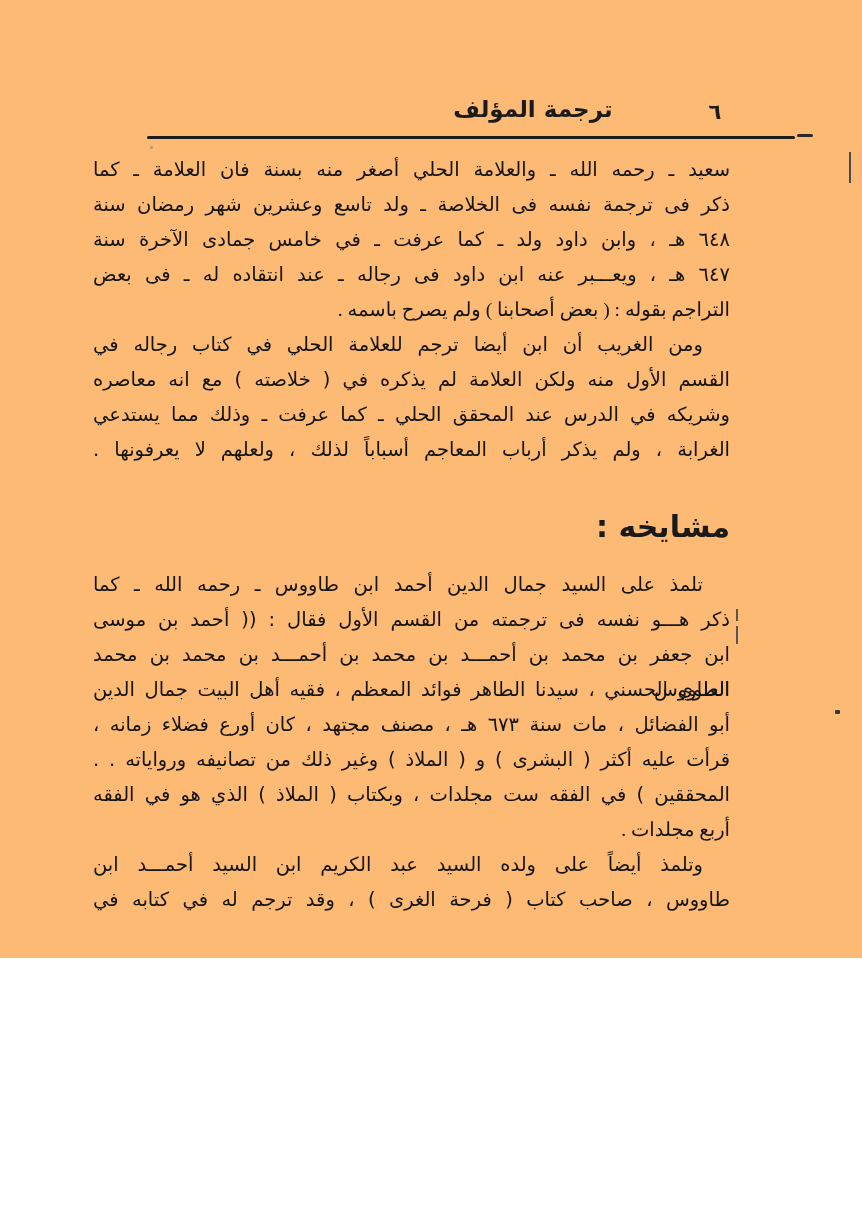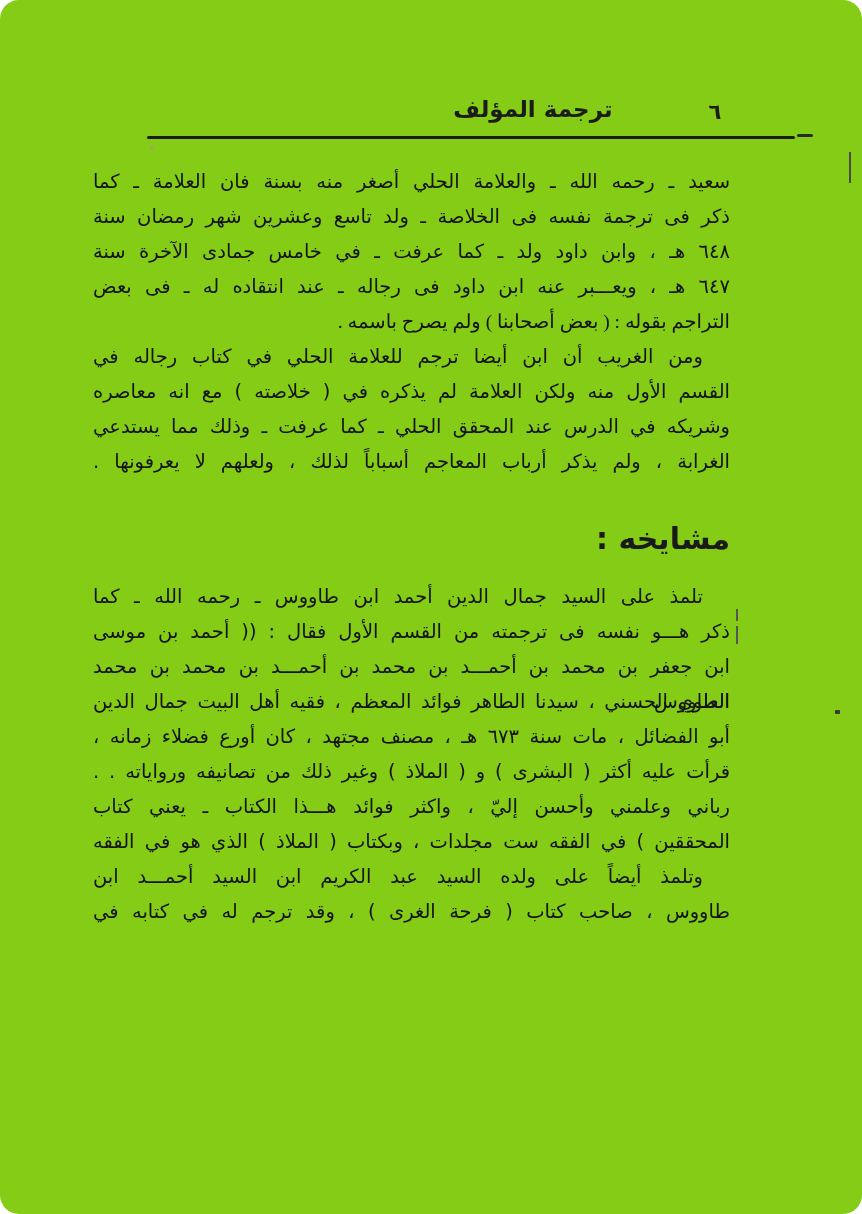--- a/index.html
+++ b/index.html
@@ -1,25 +1,24 @@
 <!DOCTYPE html>
 <html lang="ar" dir="rtl"><head>
 <meta charset="utf-8">
 <style>
   html, body { margin: 0; padding: 0; background: #ffffff; }
   .page {
     position: relative;
     width: 862px;
-    height: 1214px;
-    background: #84cc16;
+    height: 958px;
+    background: #fdba74;
     overflow: hidden;
     font-family: "DejaVu Sans", sans-serif;
     color: #161616;
     direction: rtl;
-    border-radius: 19px;
   }
   
   .header-title {
     position: absolute;
     top: 96px; left: 428px; width: 210px;
     text-align: center;
     font-size: 23px; font-weight: bold;
     color: #1b1b1b;
     white-space: nowrap;
   }
@@ -43,21 +42,21 @@
     border-radius: 2px;
   }
   .rule-dot {
     position: absolute;
     top: 146px; left: 150px; width: 3px; height: 3px;
     background: #999; border-radius: 50%;
   }
   
   .body-text {
     position: absolute;
-    top: 164px; left: 93px; right: 132px; 
+    top: 152px; left: 93px; right: 132px; 
   }
   .line {
     height: 35px;
     line-height: 35px;
     font-size: 19.5px;
     text-align: justify;
     text-align-last: justify;
     white-space: normal;
     overflow: visible;
     color: #141414;
@@ -113,22 +112,22 @@
 
     <div class="section-heading">مشايخه :</div>
 
     <div>
       <div class="line indent">تلمذ على السيد جمال الدين أحمد ابن طاووس ـ رحمه الله ـ كما</div>
       <div class="line">ذكر هـــو نفسه فى ترجمته من القسم الأول فقال : (( أحمد بن موسى</div>
       <div class="line">ابن جعفر بن محمد بن أحمـــد بن محمد بن أحمـــد بن محمد بن محمد الطاووس</div>
       <div class="line">العلوي الحسني ، سيدنا الطاهر فوائد المعظم ، فقيه أهل البيت جمال الدين</div>
       <div class="line">أبو الفضائل ، مات سنة ٦٧٣ هـ ، مصنف مجتهد ، كان أورع فضلاء زمانه ،</div>
       <div class="line">قرأت عليه أكثر ( البشرى ) و ( الملاذ ) وغير ذلك من تصانيفه ورواياته . .</div>
-      <div class="line">رباني وعلمني وأحسن إليّ ، واكثر فوائد هـــذا الكتاب ـ يعني كتاب</div>
       <div class="line">المحققين ) في الفقه ست مجلدات ، وبكتاب ( الملاذ ) الذي هو في الفقه</div>
+      <div class="line short">أربع مجلدات .</div>
     </div>
 
     <div class="para-p4">
       <div class="line indent">وتلمذ أيضاً على ولده السيد عبد الكريم ابن السيد أحمـــد ابن</div>
       <div class="line">طاووس ، صاحب كتاب ( فرحة الغرى ) ، وقد ترجم له في كتابه في</div>
     </div>
 
   </div>
 
   <div class="artifact edge-tick"></div>

